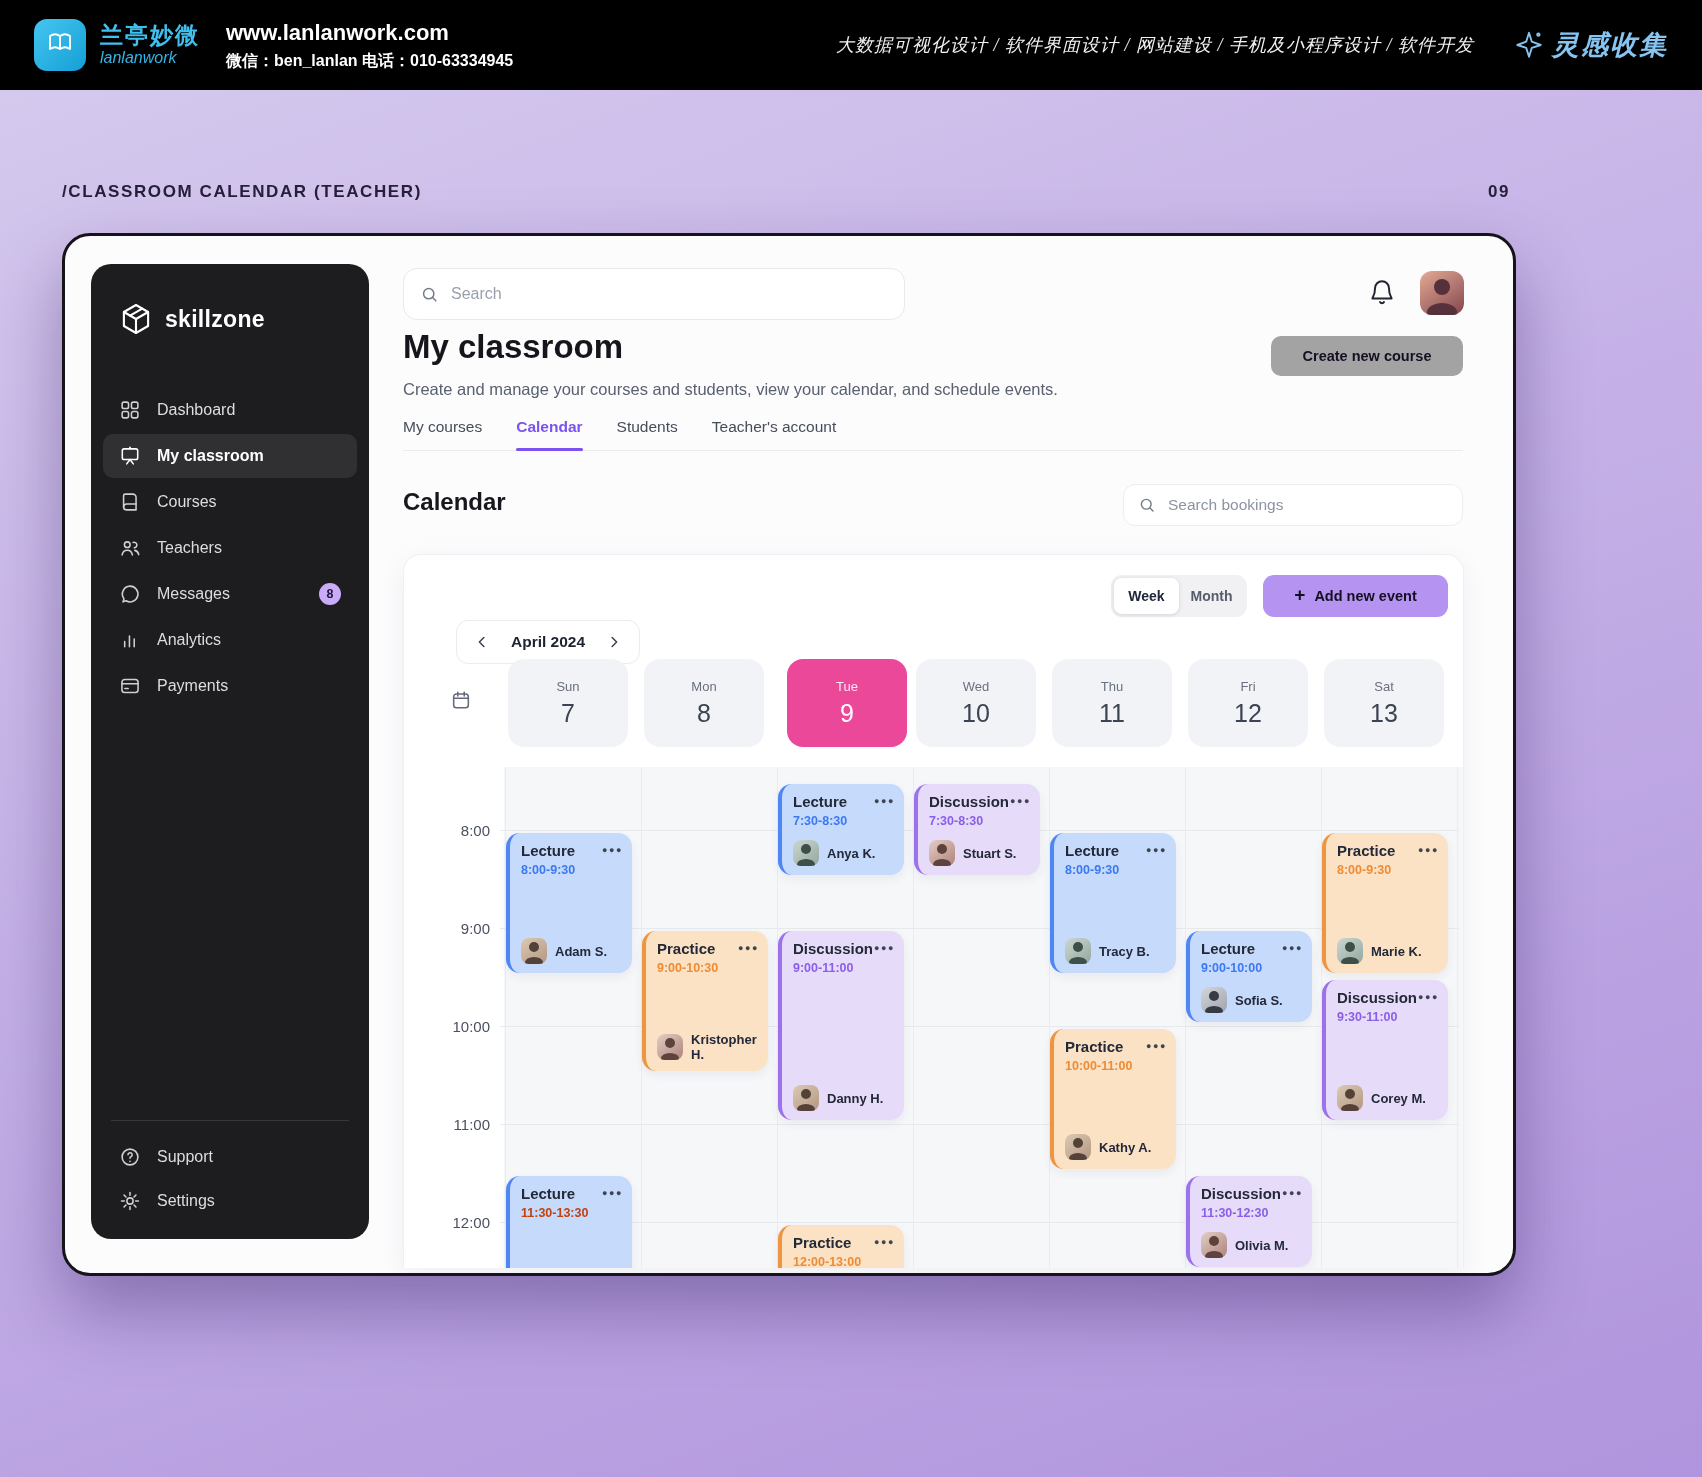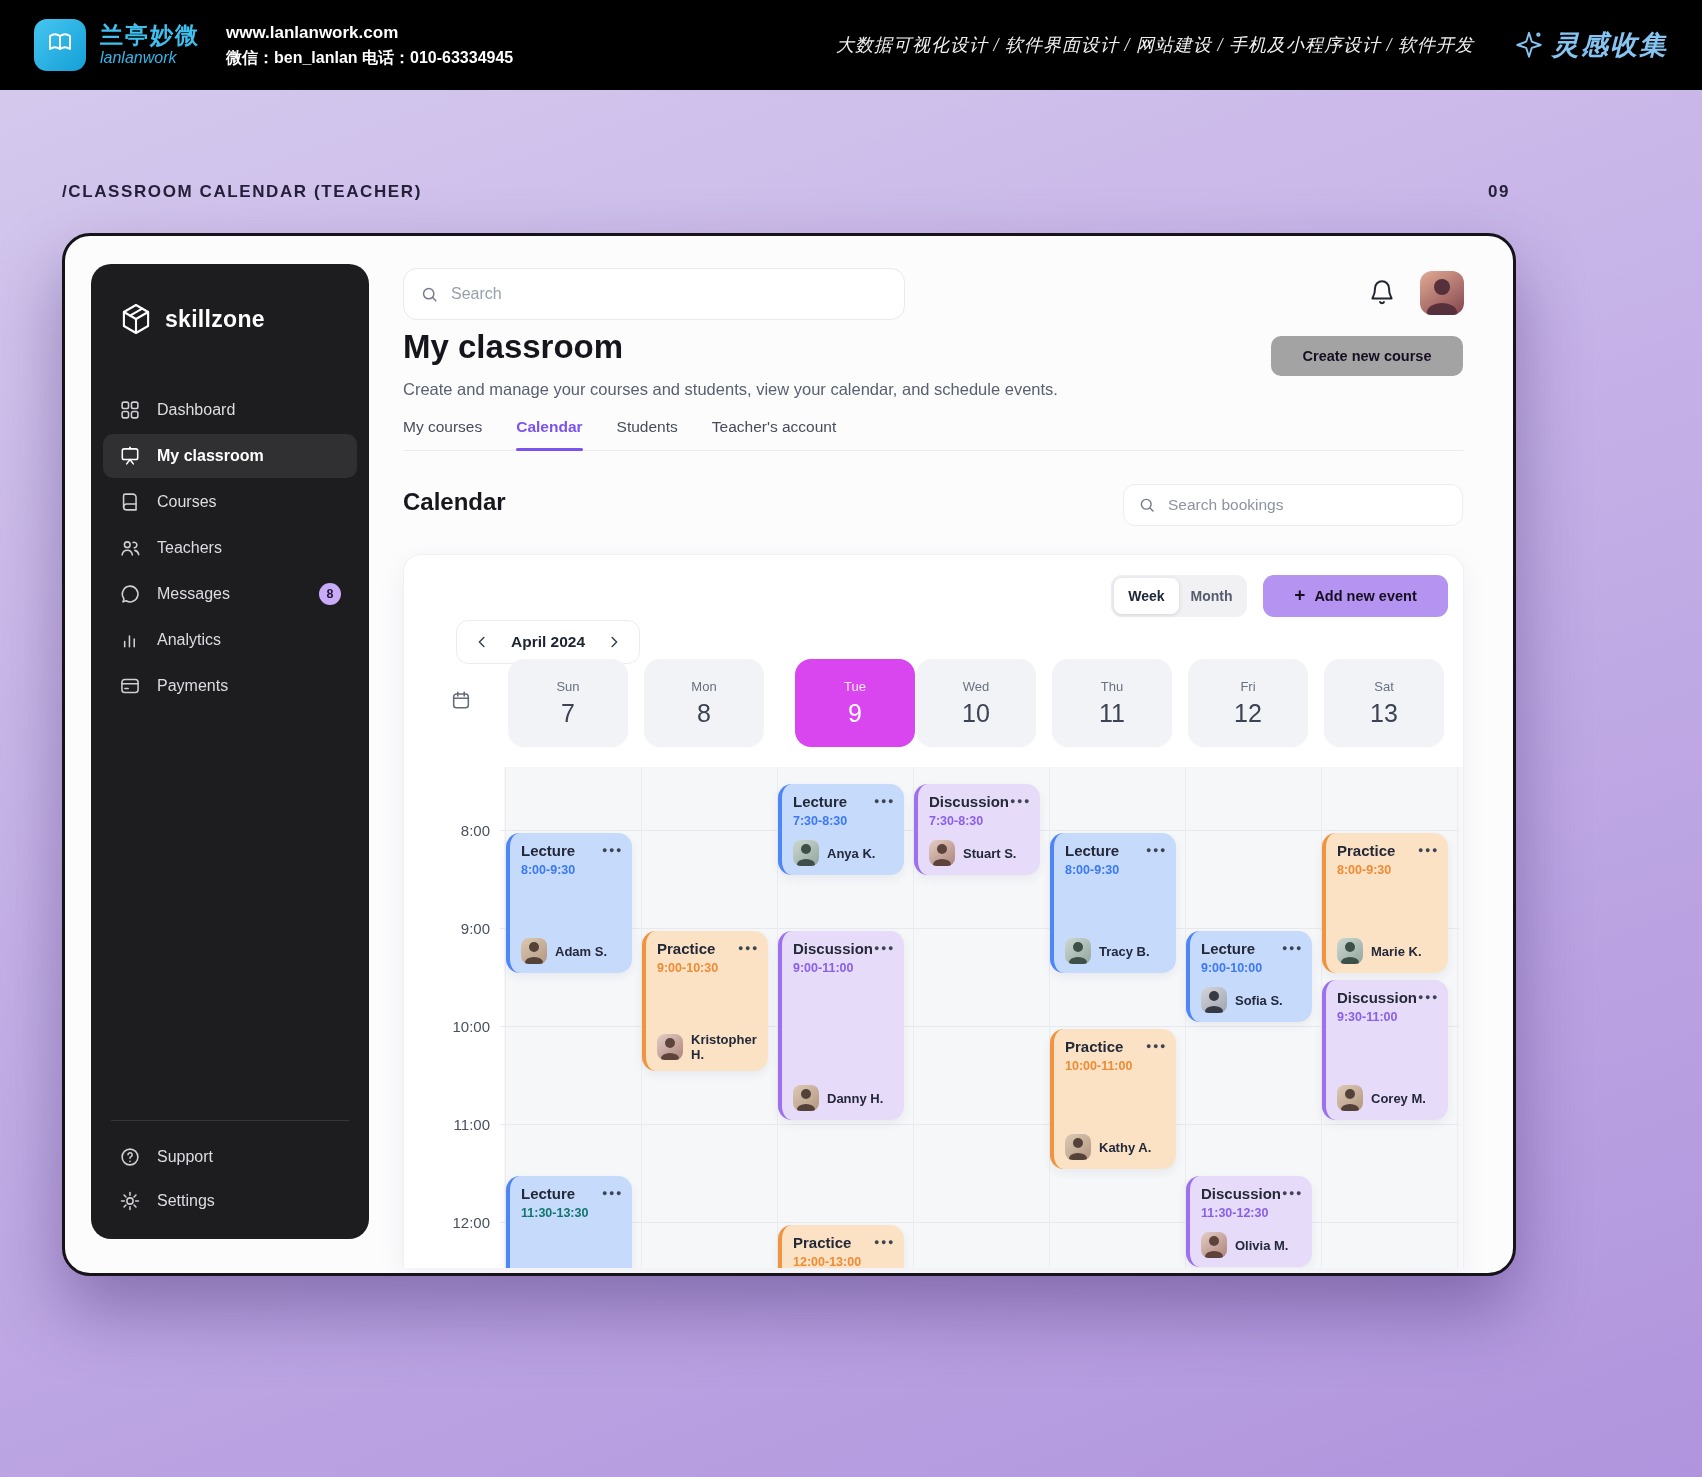--- a/index.html
+++ b/index.html
@@ -10,21 +10,21 @@
   }
   
   .banner{position:absolute;left:0;top:0;width:1702px;height:90px;background:#000;
     display:flex;align-items:center;box-sizing:border-box;padding:0 34px;color:#fff;}
   .brand-mark{width:52px;height:52px;border-radius:13px;background:linear-gradient(135deg,#45c6f0,#149fd6);
     display:flex;align-items:center;justify-content:center;flex:none;}
   .brand-col{margin-left:14px;line-height:1.05;}
   .brand-cn{color:#3fc0ef;font-size:23px;font-weight:700;letter-spacing:2px;}
   .brand-en{color:#35b4e6;font-size:16px;margin-top:3px;font-style:italic;}
   .contact-col{margin-left:26px;line-height:1.35;}
-  .contact-top{font-size:17px;font-weight:700;}
+  .contact-top{font-size:22px;font-weight:700;}
   .contact-bottom{font-size:16px;font-weight:600;margin-top:2px;}
   .services{flex:1;text-align:right;margin-right:40px;font-family:"Liberation Serif","DejaVu Serif",serif;
     font-style:italic;font-size:18px;color:#f1f1f1;letter-spacing:1px;}
   .collect{display:flex;align-items:center;gap:8px;color:#86c4f2;}
   .collect-label{font-family:"Liberation Serif","DejaVu Serif",serif;font-style:italic;font-weight:700;font-size:27px;letter-spacing:2px;}
   
   .crumb-row{position:absolute;left:62px;top:182px;width:1448px;display:flex;justify-content:space-between;
     color:#26203b;font-size:17px;font-weight:600;letter-spacing:1.6px;}
   
   .window{position:absolute;left:62px;top:233px;width:1448px;height:1037px;background:#fcfcfd;
@@ -344,21 +344,21 @@
 
       <div id="day-row">
           <div class="day-cell" style="left: 104px;">
             <div class="day-name">Sun</div>
             <div class="day-num">7</div>
           </div>
           <div class="day-cell" style="left: 240px;">
             <div class="day-name">Mon</div>
             <div class="day-num">8</div>
           </div>
-          <div class="day-cell selected" style="left: 391px; background: #d946ef;">
+          <div class="day-cell selected" style="left: 383px; background: #ec4899;">
             <div class="day-name">Tue</div>
             <div class="day-num">9</div>
           </div>
           <div class="day-cell" style="left: 512px;">
             <div class="day-name">Wed</div>
             <div class="day-num">10</div>
           </div>
           <div class="day-cell" style="left: 648px;">
             <div class="day-name">Thu</div>
             <div class="day-num">11</div>
@@ -402,21 +402,21 @@
             <div class="event-foot">
               <span class="avatar v0"></span>
               <span class="attendee-name">Adam S.</span>
             </div>
           </article>
           <article class="event" style="left: 102px; top: 409px; height: 189px; background: rgb(198, 218, 251); border-left-color: rgb(78, 134, 245);">
             <div class="event-top">
               <h4 class="event-title">Lecture</h4>
               <span class="event-menu">●●●</span>
             </div>
-            <div class="event-time" style="color: #0f766e;">11:30-13:30</div>
+            <div class="event-time" style="color: #c2410c;">11:30-13:30</div>
           </article>
           <article class="event" style="left: 238px; top: 164px; height: 140px; background: rgb(251, 226, 197); border-left-color: rgb(239, 148, 65);">
             <div class="event-top">
               <h4 class="event-title">Practice</h4>
               <span class="event-menu">●●●</span>
             </div>
             <div class="event-time" style="color: rgb(238, 139, 53);">9:00-10:30</div>
             <div class="event-foot">
               <span class="avatar v2"></span>
               <span class="attendee-name">Kristopher H.</span>

